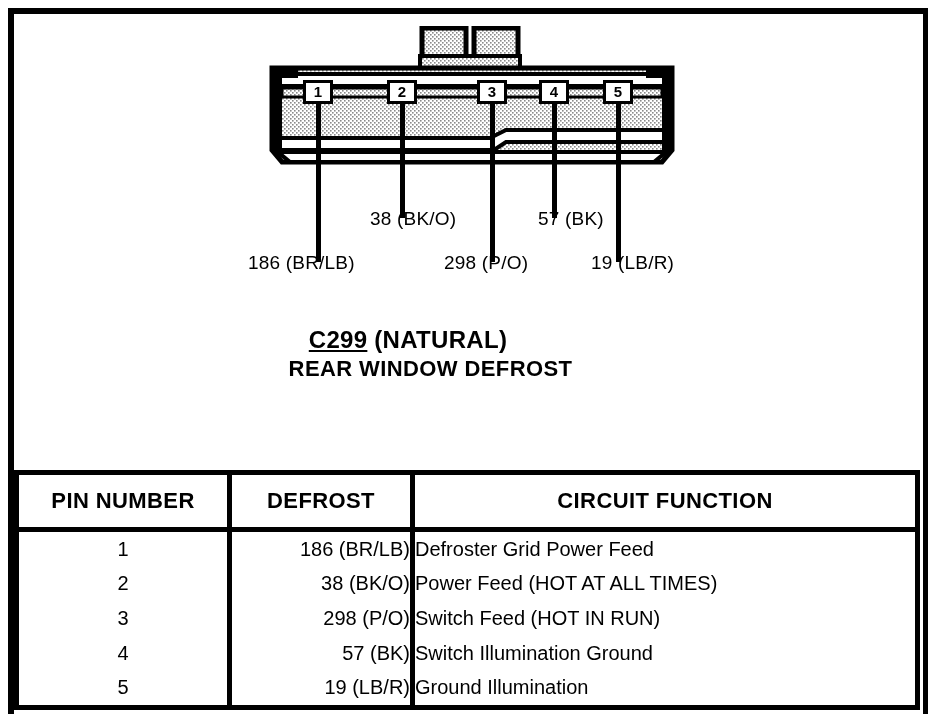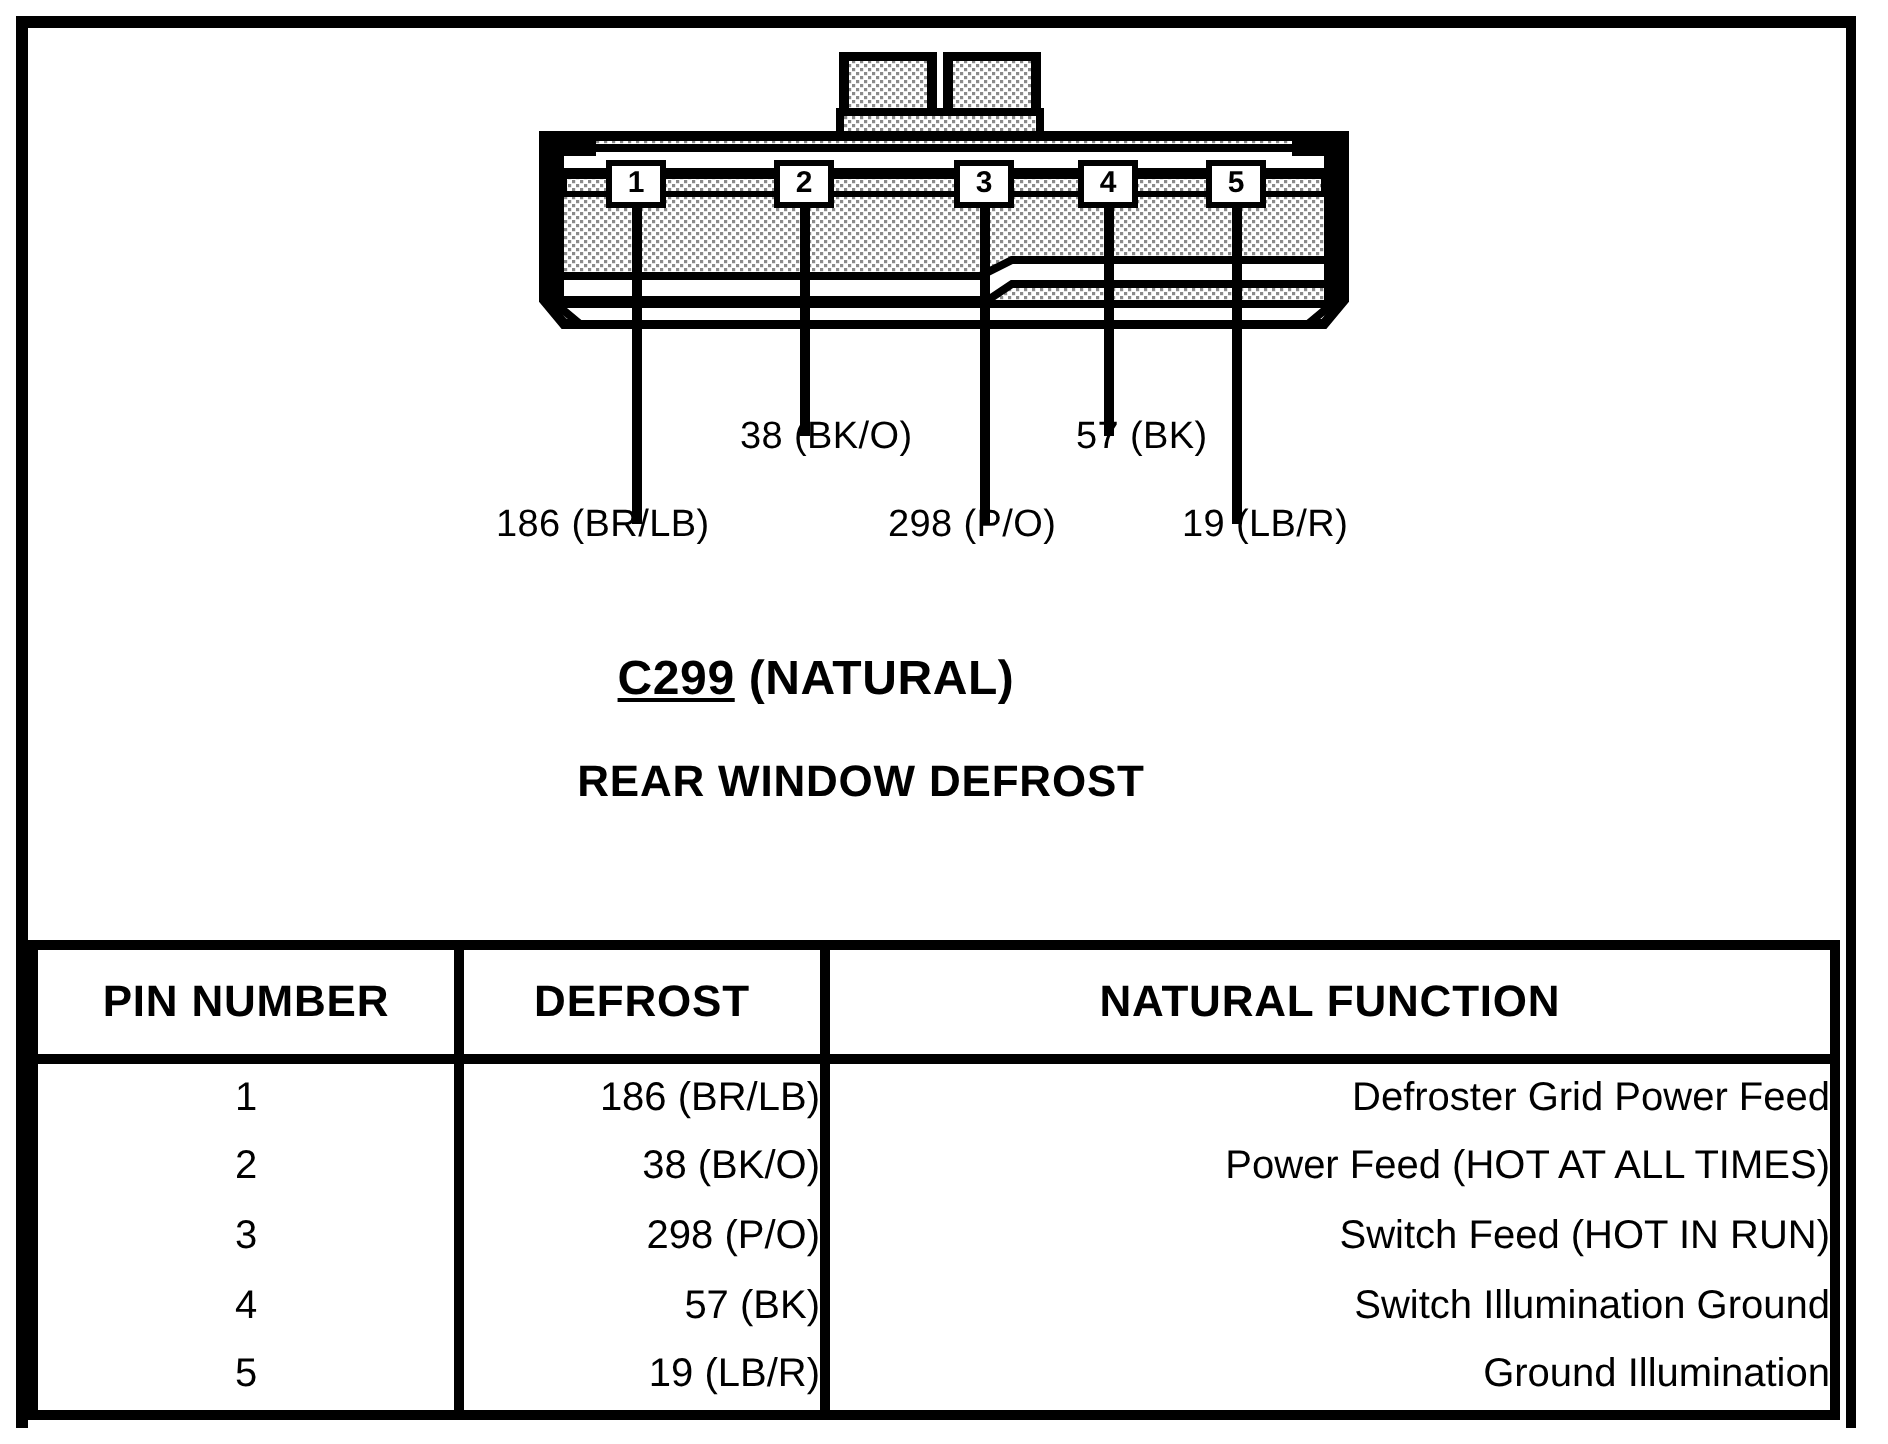--- a/index.html
+++ b/index.html
@@ -82,21 +82,20 @@
     text-align: center;
   }
   #connector-id {
     font-size: 24px;
     font-weight: bold;
     color: #000;
     letter-spacing: .3px;
   }
   #connector-id .ul { text-decoration: underline; }
   #device-name {
-    margin-top: 22px;
     font-size: 22px;
     font-weight: bold;
     color: #000;
     line-height: 29px;
     letter-spacing: .4px;
     padding-left: 45px;
   }
 
   
   #pin-table {
@@ -131,21 +130,21 @@
   .col-circ { width: 178px; }
   .sep-l { border-left: 5px solid #000; }
 
   table.pt tbody td {
     font-size: 20px;
     height: 34px;
     vertical-align: middle;
   }
   td.pin-num { text-align: center; }
   td.circuit { text-align: right; padding-right: 12px; }
-  td.func    { text-align: right;  padding-left: 12px; }
+  td.func    { text-align: left;  padding-left: 12px; }
 </style>
 </head>
 <body>
 
 <div id="page">
 
   <div id="frame"></div>
 
   <div id="connector-figure">
     <svg id="connector-svg" width="420" height="150" viewBox="0 0 420 150">
@@ -205,21 +204,21 @@
       <div>REAR WINDOW DEFROST</div>
     </div>
   </div>
 
   <div id="pin-table">
     <table class="pt">
       <thead>
         <tr>
           <th class="col-pin">PIN NUMBER</th>
           <th class="col-circ sep-l">DEFROST</th>
-          <th class="sep-l">NATURAL FUNCTION</th>
+          <th class="sep-l">CIRCUIT FUNCTION</th>
         </tr>
       </thead>
       <tbody>
         <tr>
           <td class="pin-num">1</td>
           <td class="circuit sep-l">186 (BR/LB)</td>
           <td class="func sep-l">Defroster Grid Power Feed</td>
         </tr>
         <tr>
           <td class="pin-num">2</td>

